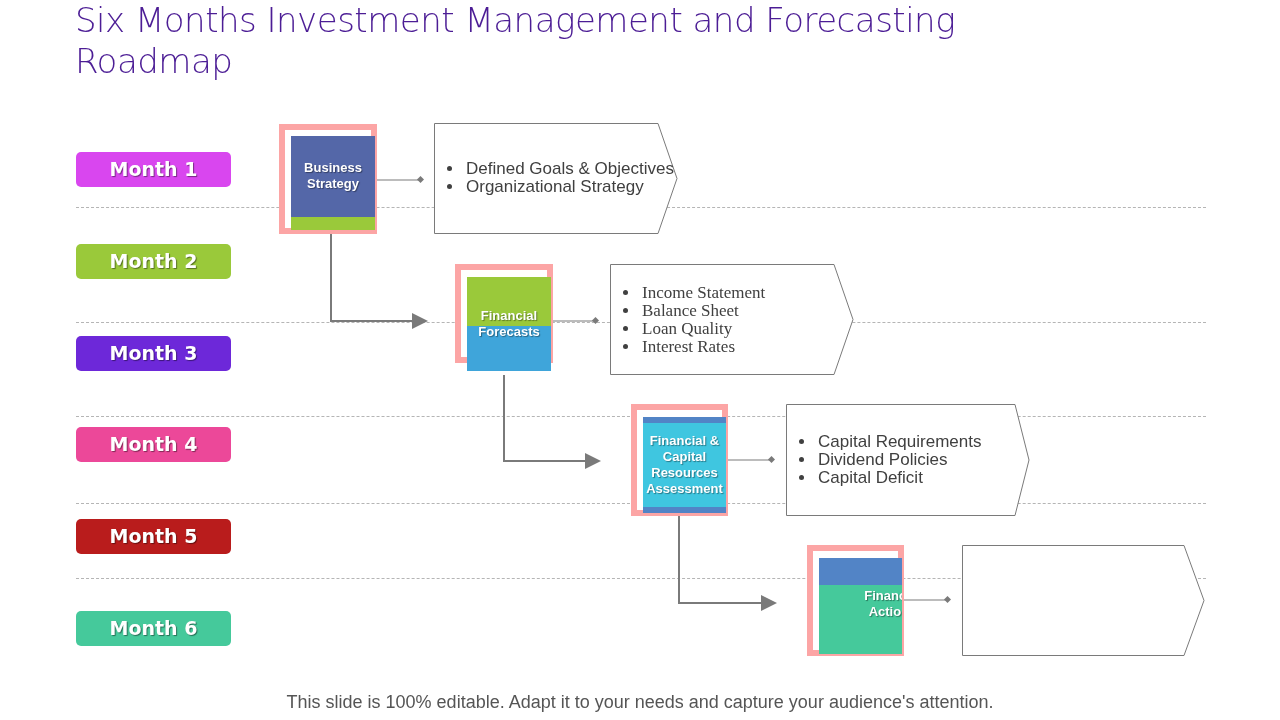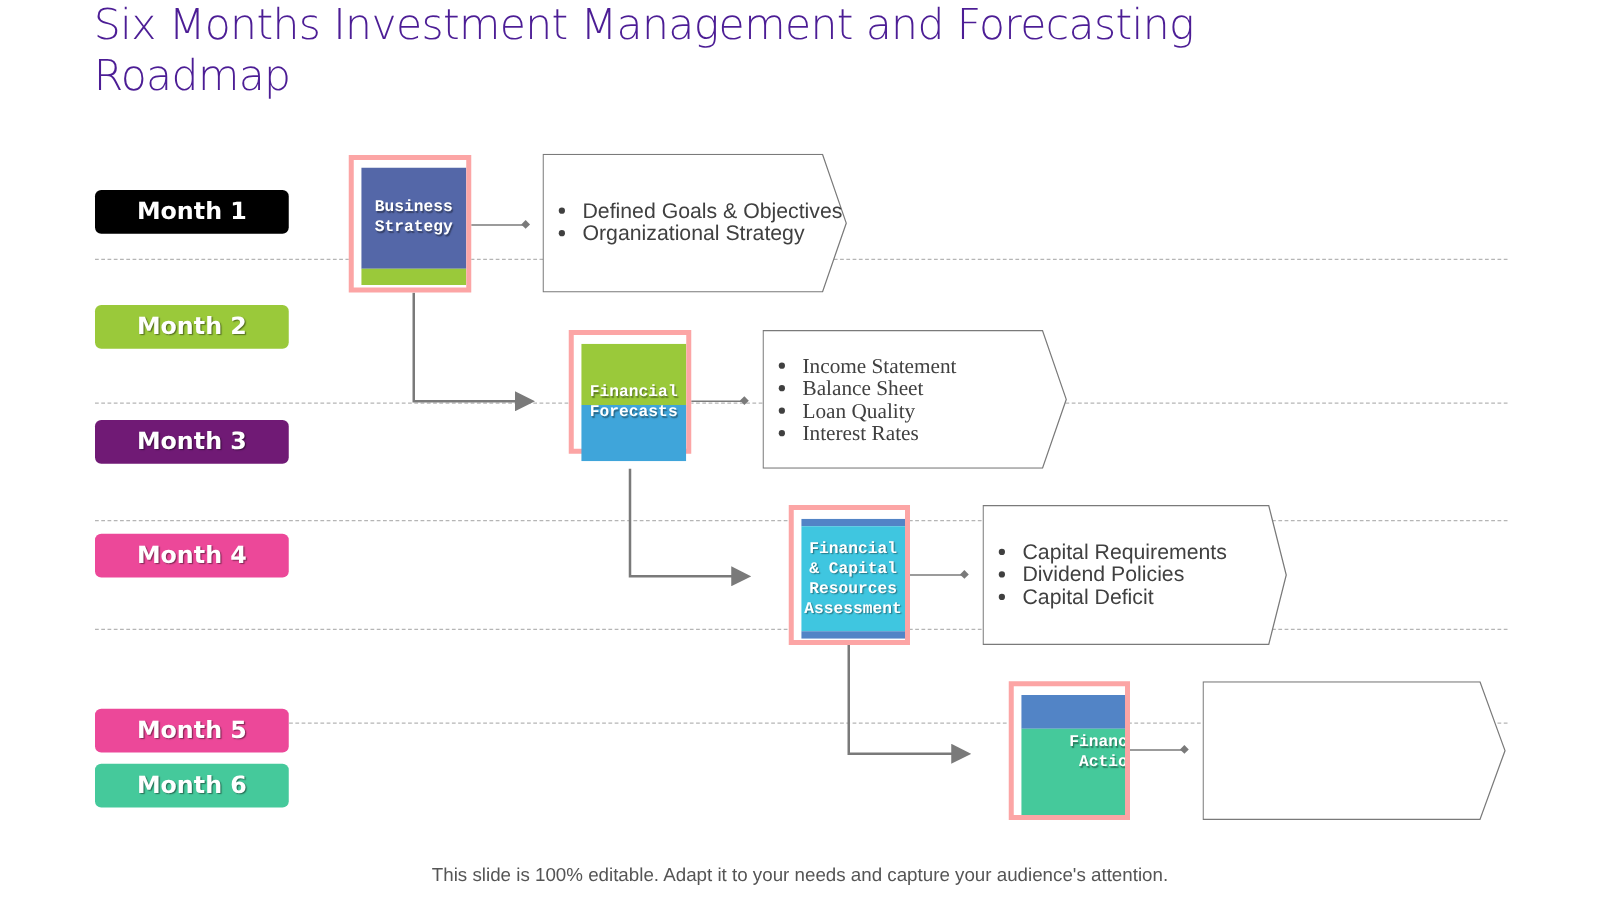--- a/index.html
+++ b/index.html
@@ -1,47 +1,47 @@
 <!DOCTYPE html>
 <html><head>
   <meta charset="utf-8">
   <style>
     html, body { margin:0; padding:0; }
     body { width:1280px; height:720px; background:#ffffff; position:relative; overflow:hidden; font-family:"Liberation Sans", sans-serif; }
     .title { position:absolute; left:75px; top:0px; width:1000px; font-family:"DejaVu Sans", sans-serif; font-weight:300; font-size:34px; line-height:41px; color:#4c1d95; letter-spacing:-0.5px; }
     .dash { position:absolute; left:76px; width:1130px; border-top:1px dashed #b5b5b5; height:0; }
     .month { position:absolute; left:76px; width:155px; height:35px; border-radius:5px; color:#fff; font-family:"DejaVu Sans", sans-serif; font-weight:bold; font-size:19px; line-height:35px; text-align:center; text-shadow:1px 1px 1px rgba(0,0,0,0.45); }
-    .frame { position:absolute; width:96px; height:109px; border:4px solid #fca5a5; background:#fff; box-sizing:border-box;font-family:Liberation Mono, monospace; }
+    .frame { position:absolute; width:96px; height:109px; border:6px solid #fca5a5; background:#fff; box-sizing:border-box; }
     .inner { position:absolute; left:6px; top:7px; width:82px; height:94px; overflow:hidden; }
     .inner .top { position:absolute; left:0; top:0; width:100%; }
     .inner .bot { position:absolute; left:0; bottom:0; width:100%; }
     .inner .label { position:absolute; left:0; top:0; width:100%; height:100%; display:flex; align-items:center; justify-content:center; text-align:center; color:#fff; font-weight:bold; font-size:13px; line-height:16px; text-shadow:1px 1px 1px rgba(0,0,0,0.4); padding:0 2px; box-sizing:border-box; }
     .chev { position:absolute; }
     .chev svg { position:absolute; left:0; top:0; }
     .chev ul { position:absolute; left:12px; top:34px; margin:0; padding:0 0 0 18px; font-size:17px; line-height:18px; color:#404040; }
     .chev li { padding-left:2px; }
-    .footer { position:absolute; left:0; width:1280px; top:692px; text-align:center; font-size:15px; color:#555; }
+    .footer { position:absolute; left:0; width:1280px; top:692px; text-align:center; font-size:18px; color:#555; }
     svg.connectors { position:absolute; left:0; top:0; }
   </style>
 </head>
 <body>
 
 <div class="title">Six Months Investment Management and Forecasting Roadmap</div>
 
 <div class="dash" style="top:207px;"></div>
 <div class="dash" style="top:322px;"></div>
 <div class="dash" style="top:416px;"></div>
 <div class="dash" style="top:503px;"></div>
 <div class="dash" style="top:578px;"></div>
 
-<div class="month" style="top:152px;background:#000000;">Month 1</div>
+<div class="month" style="top:152px;background:#d946ef;">Month 1</div>
 <div class="month" style="top:244px;background:#9ac93a;">Month 2</div>
-<div class="month" style="top:336px;background:#701a75;">Month 3</div>
+<div class="month" style="top:336px;background:#6d28d9;">Month 3</div>
 <div class="month" style="top:427px;background:#ec4899;">Month 4</div>
-<div class="month" style="top:519px;background:#ec4899;margin-top:48px;">Month 5</div>
+<div class="month" style="top:519px;background:#b91c1c;">Month 5</div>
 <div class="month" style="top:611px;background:#45c99b;">Month 6</div>
 
 <svg class="connectors" width="1280" height="720">
   <defs>
     <marker id="arrow" markerWidth="8" markerHeight="8" refX="6" refY="4" orient="auto">
       <path d="M0,0 L8,4 L0,8 z" fill="#7a7a7a"></path>
     </marker>
   </defs>
 
   <line x1="376" y1="180" x2="419" y2="180" stroke="#7a7a7a" stroke-width="1.2"></line>

